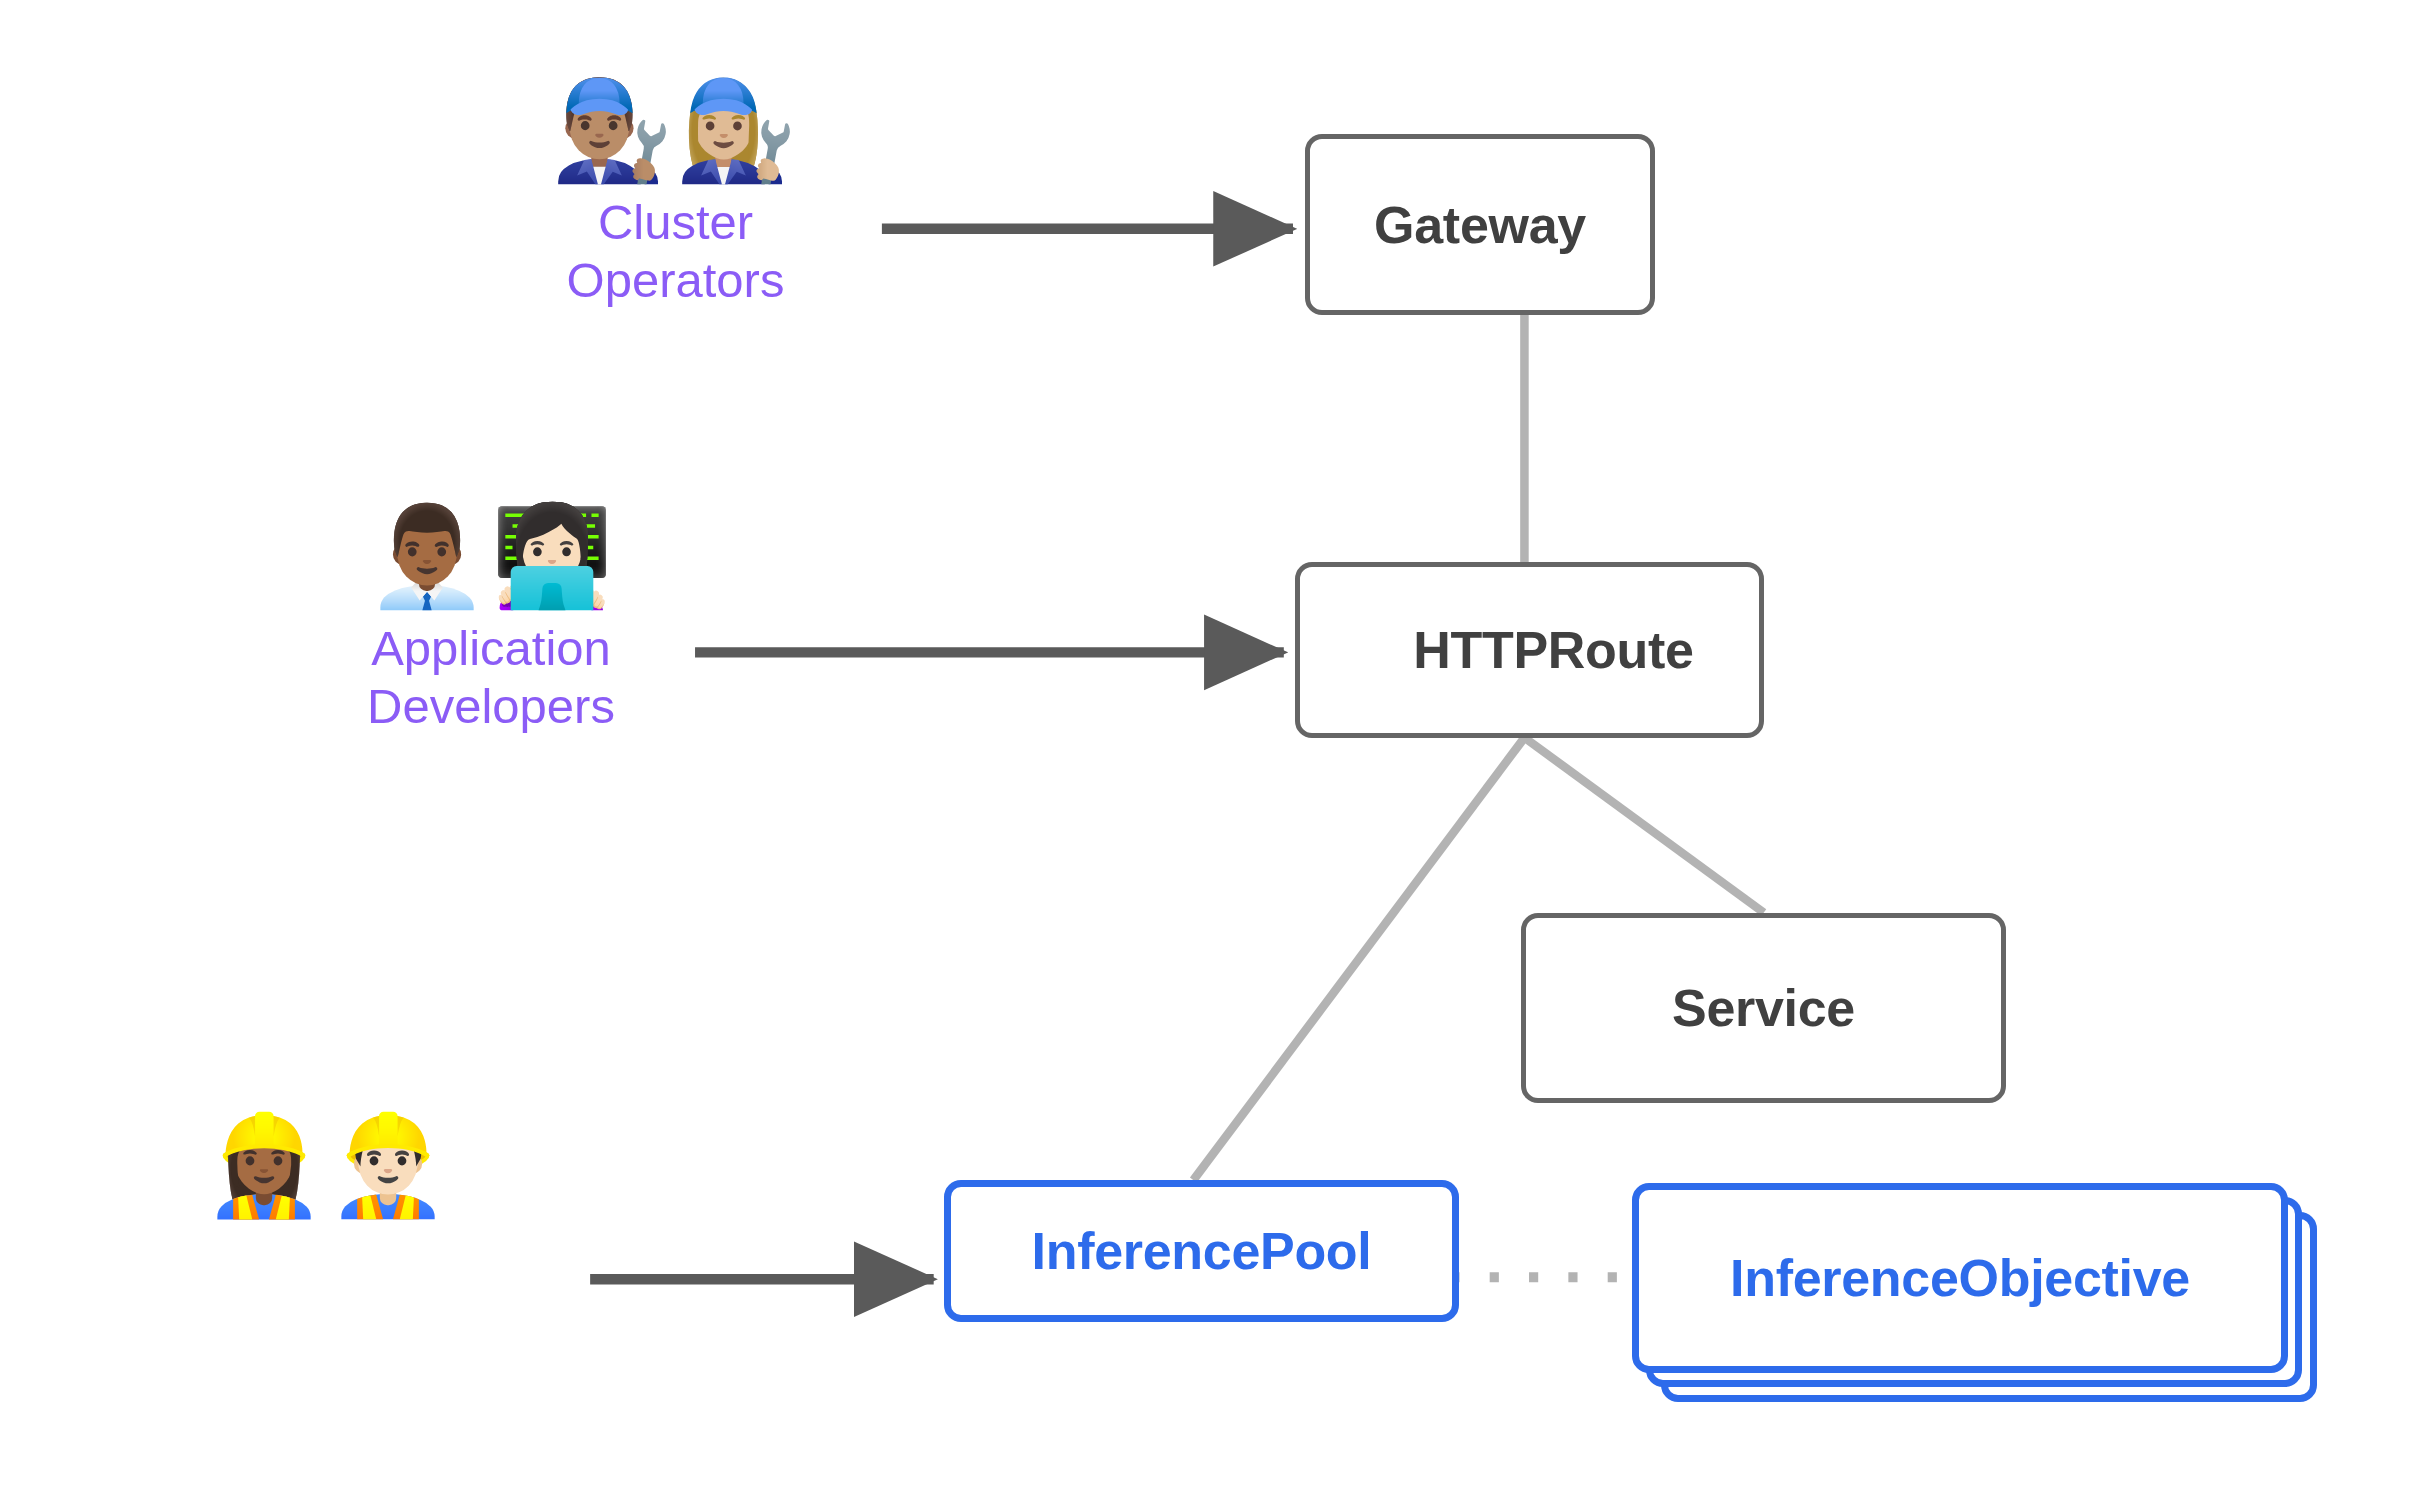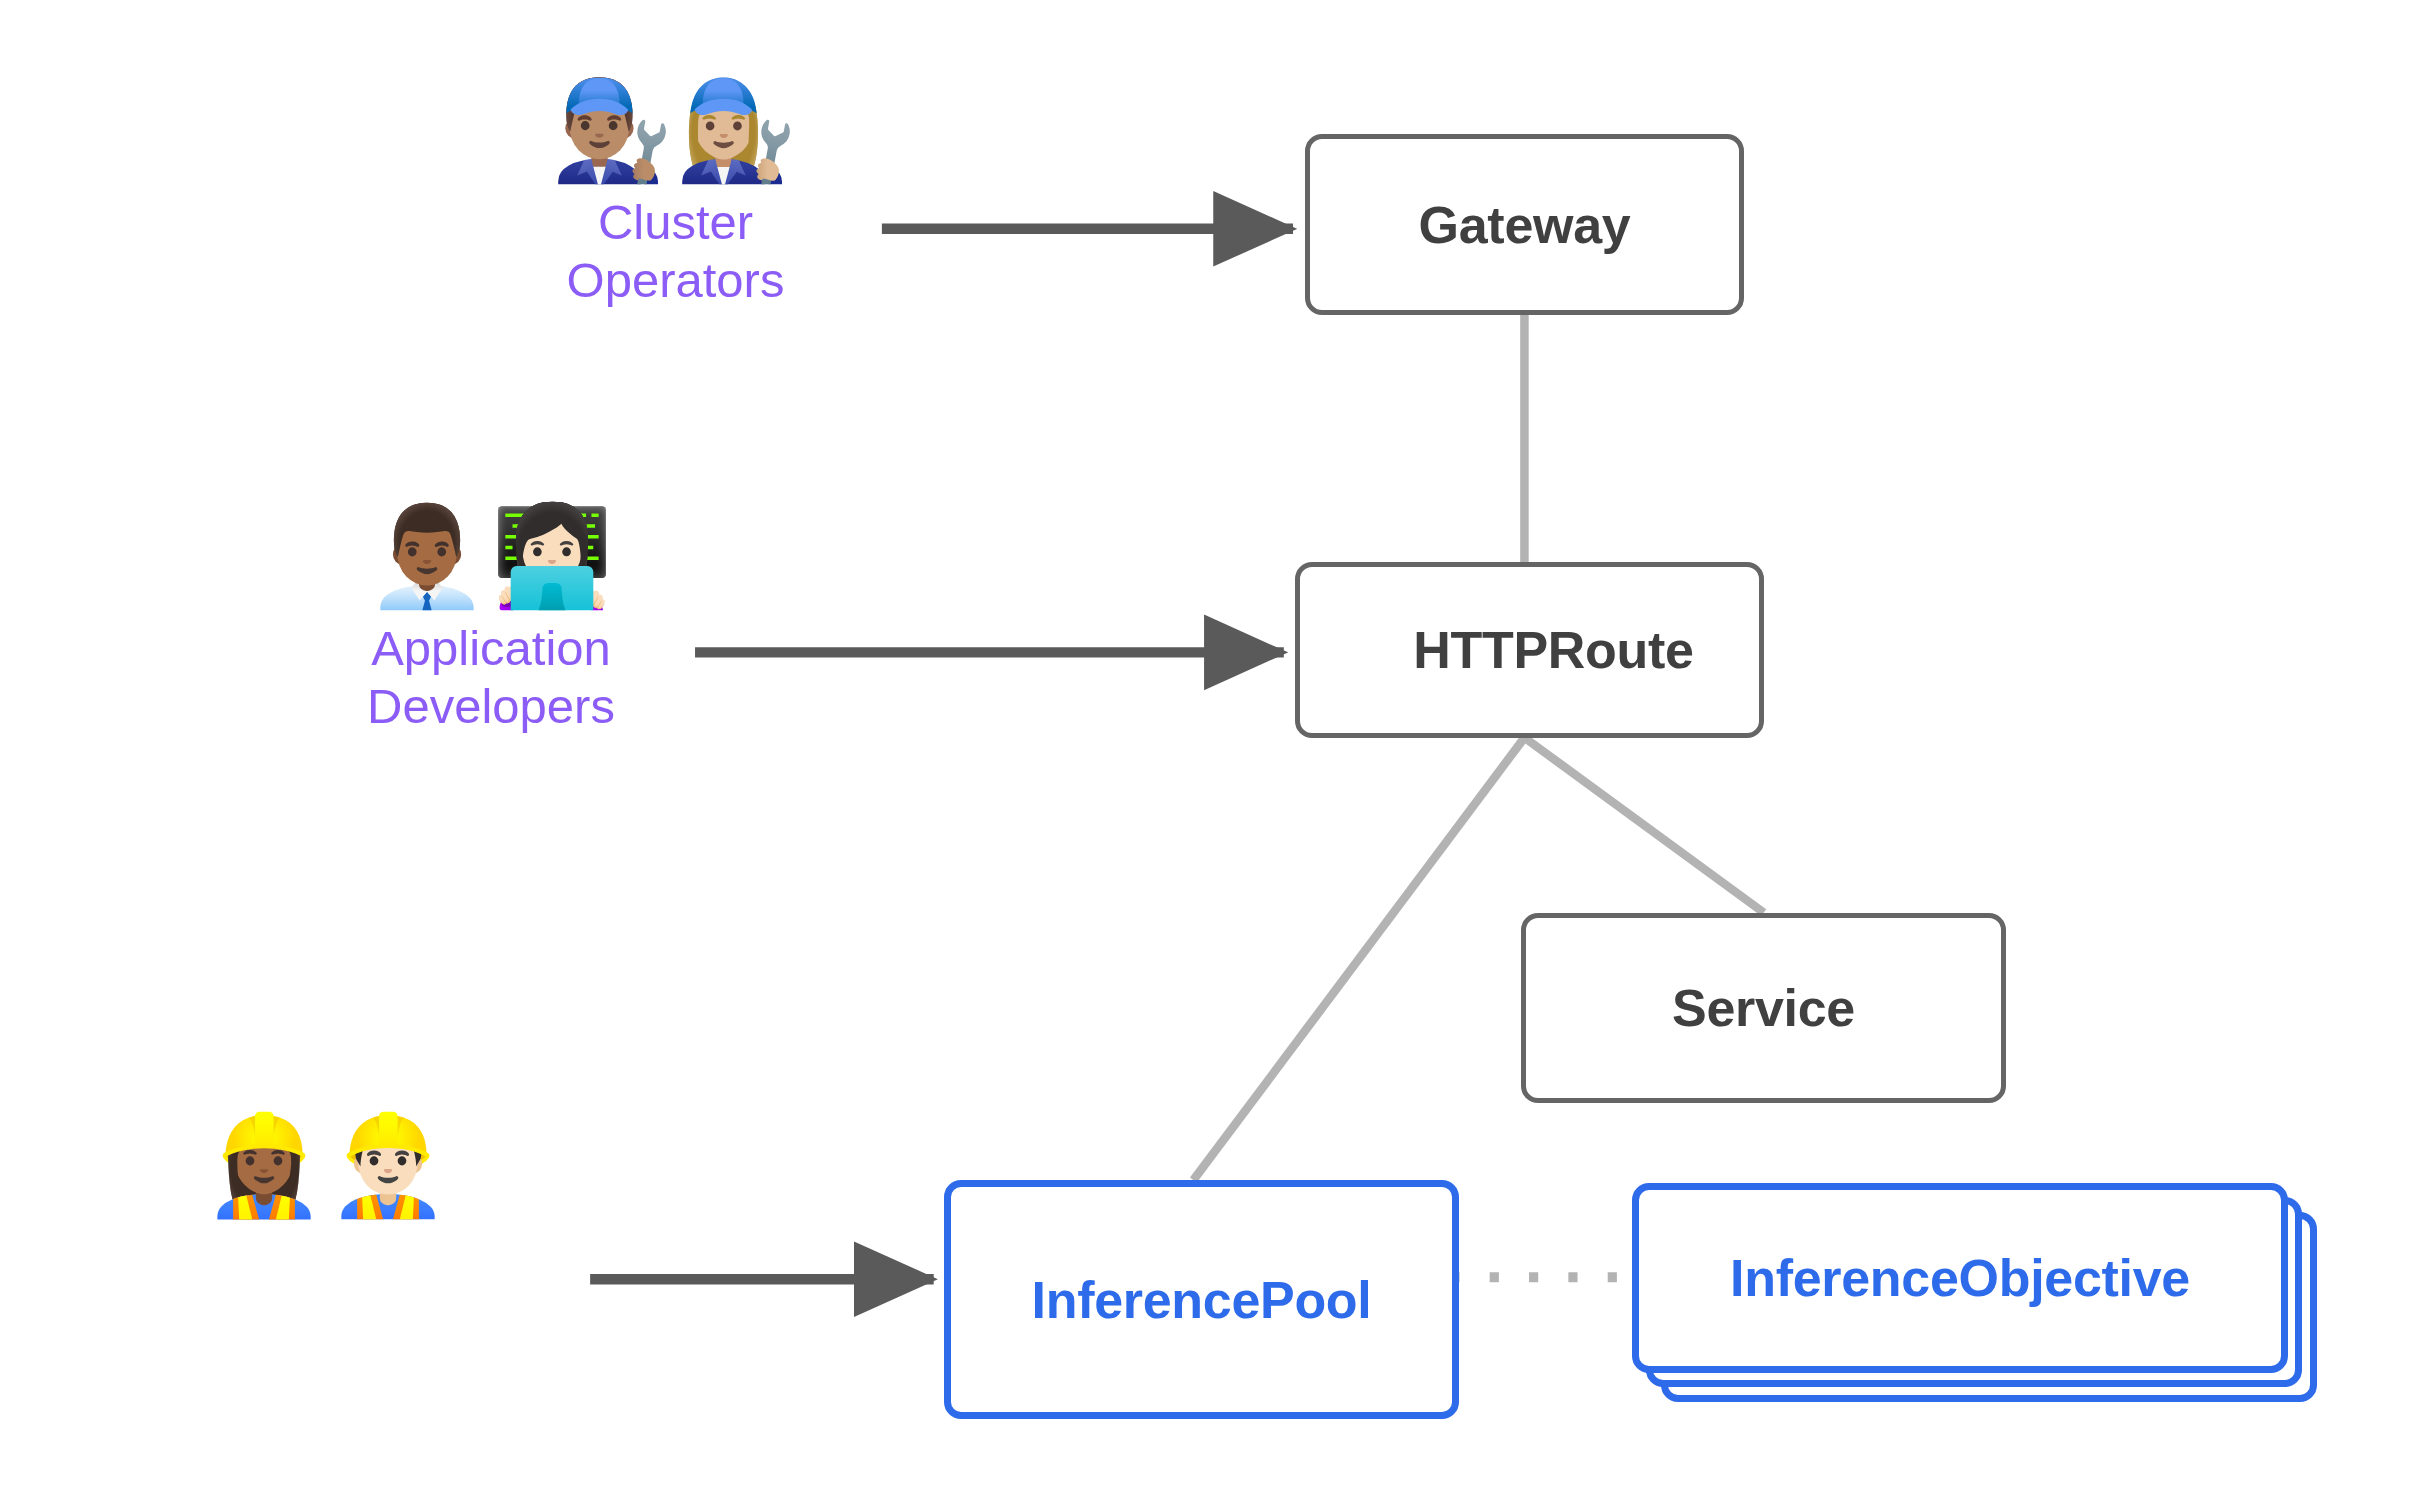--- a/index.html
+++ b/index.html
@@ -135,33 +135,33 @@
     <div class="persona-label">Application
 Developers</div>
   </div>
 
   <div class="persona" style="left:85px; top:1114px; width:485px;">
     <div class="persona-emojis">
       <span class="emoji-glyph">👷🏾‍♀️</span><span class="emoji-glyph">👷🏻‍♂️</span>
     </div>
   </div>
 
-  <div class="node node-gray" style="left:1305px; top:134px; width:439px; height:181px;text-align:center;">
+  <div class="node node-gray" style="left:1305px; top:134px; width:350px; height:181px;text-align:center;">
     <span class="node-label">Gateway</span>
   </div>
 
   <div class="node node-gray" style="left:1295px; top:562px; width:469px; height:176px;padding-left:48px;">
     <span class="node-label">HTTPRoute</span>
   </div>
 
   <div class="node node-gray" style="left:1521px; top:913px; width:485px; height:190px;justify-content:center;">
     <span class="node-label">Service</span>
   </div>
 
-  <div class="node node-blue" style="left:944px; top:1180px; width:515px; height:239px;">
+  <div class="node node-blue" style="left:944px; top:1180px; width:515px; height:142px;">
     <span class="node-label">InferencePool</span>
   </div>
 
   <div class="stack" style="left:1632px; top:1183px; width:682px; height:200px;">
     <div class="node node-blue" style="left:29px; top:29px; width:656px; height:190px;"></div>
     <div class="node node-blue" style="left:14.4px; top:14.4px; width:656px; height:190px;"></div>
     <div class="node node-blue" style="left:0px; top:0px; width:656px; height:190px;">
       <span class="node-label">InferenceObjective</span>
     </div>
   </div>

